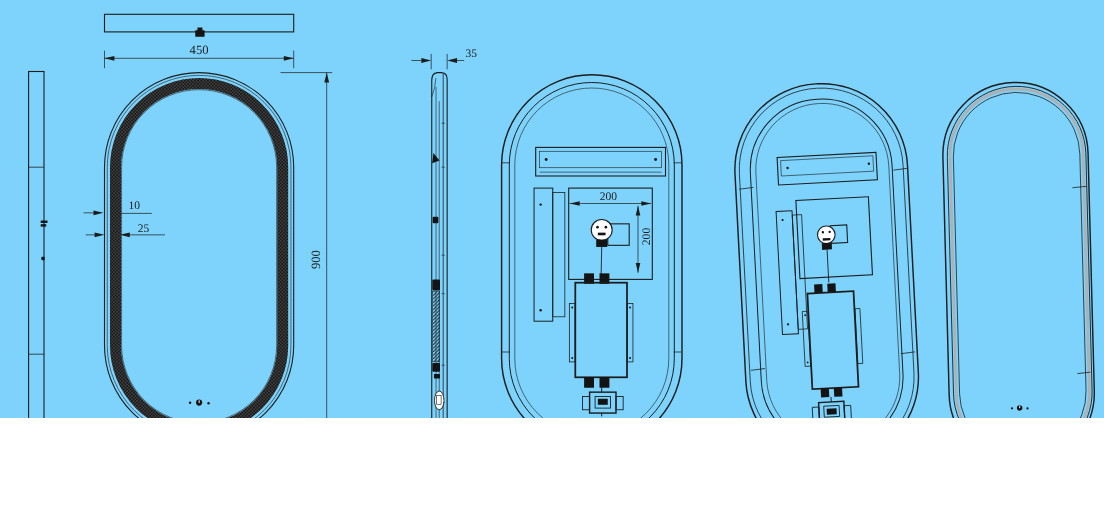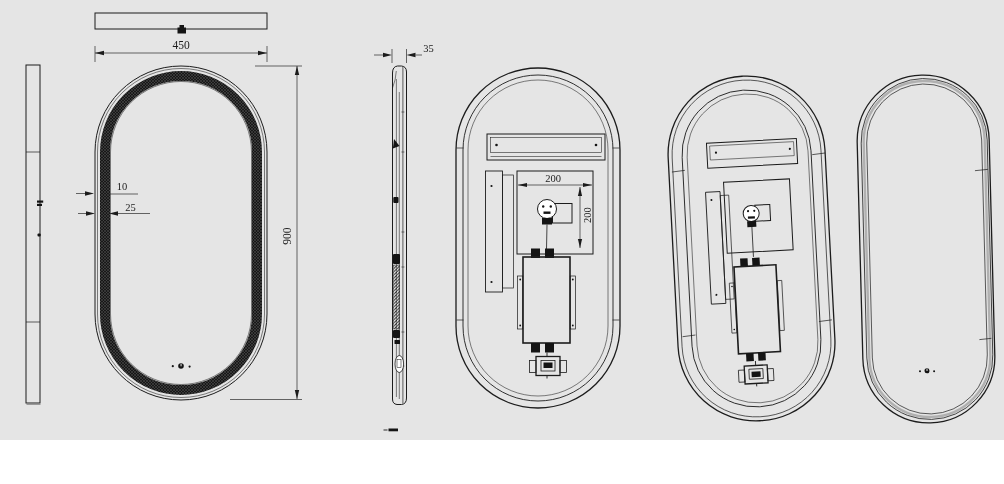--- a/index.html
+++ b/index.html
@@ -1,16 +1,16 @@
 <!DOCTYPE html>
 <html><head>
 <meta charset="utf-8">
 <style>
   html,body{margin:0;padding:0;background:#ffffff;}
-  .canvas{position:relative;width:1004px;height:440px;background:#e5e5e5;overflow:hidden;}
+  .canvas{position:relative;width:1004px;height:380px;background:#7dd3fc;overflow:hidden;}
   svg{display:block;}
   .ln{fill:none;stroke:#1c1c1c;stroke-width:1;}
   .b13{stroke-width:1.3;}
   .b16{stroke-width:1.6;}
   .t9{stroke-width:.9;}
   .t8{stroke-width:.8;}
   .t7{stroke-width:.7;}
   .t6{stroke-width:.55;}
   .dim{fill:none;stroke:#2a2a2a;stroke-width:.7;}
   .arr{fill:#1c1c1c;stroke:none;}

